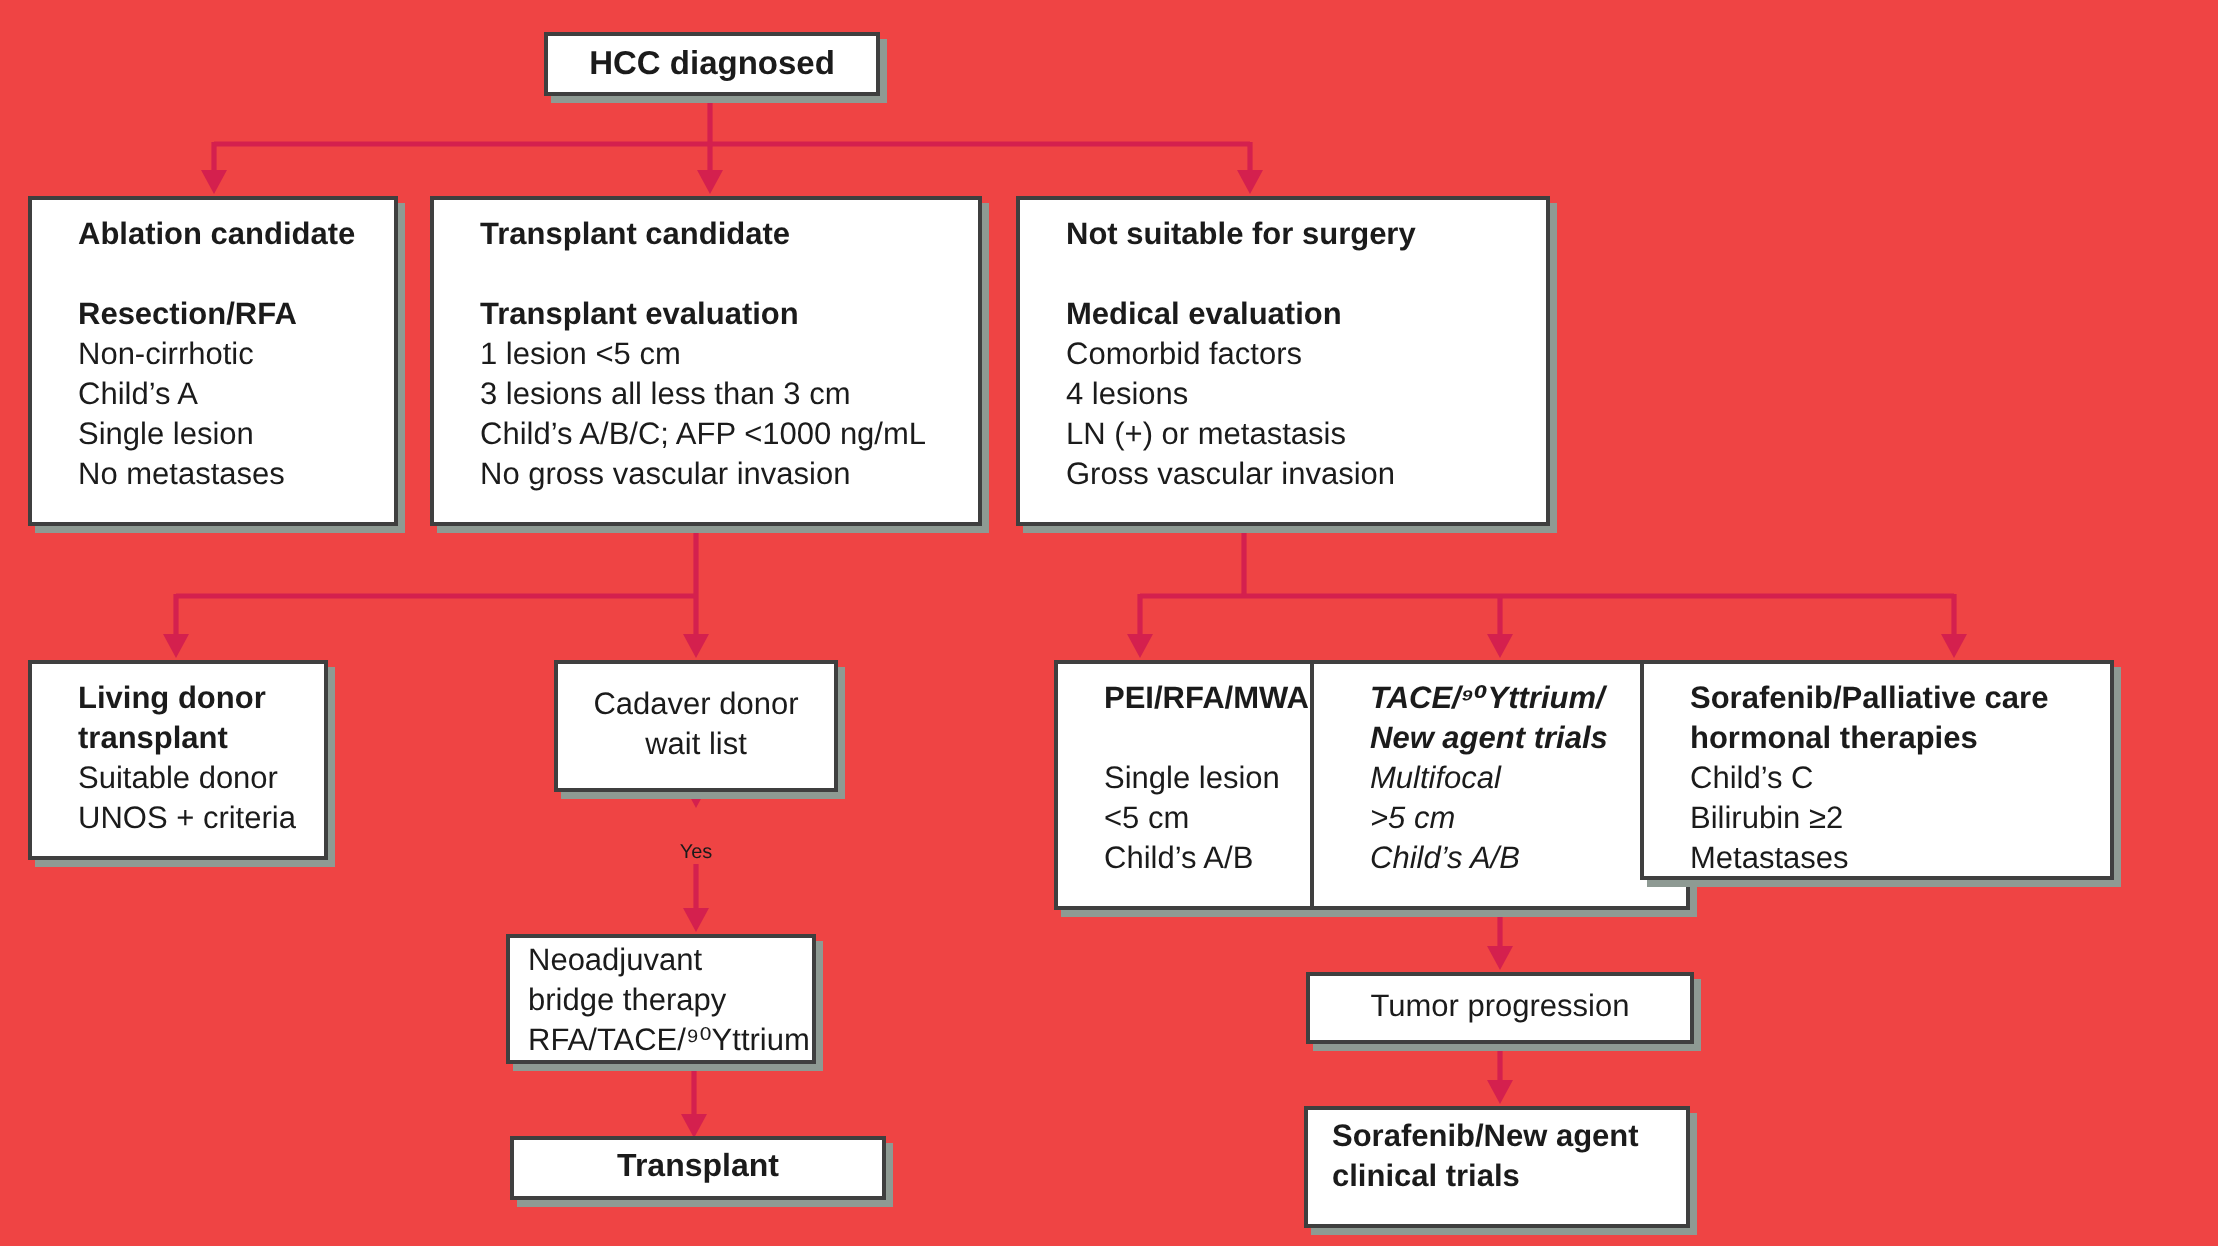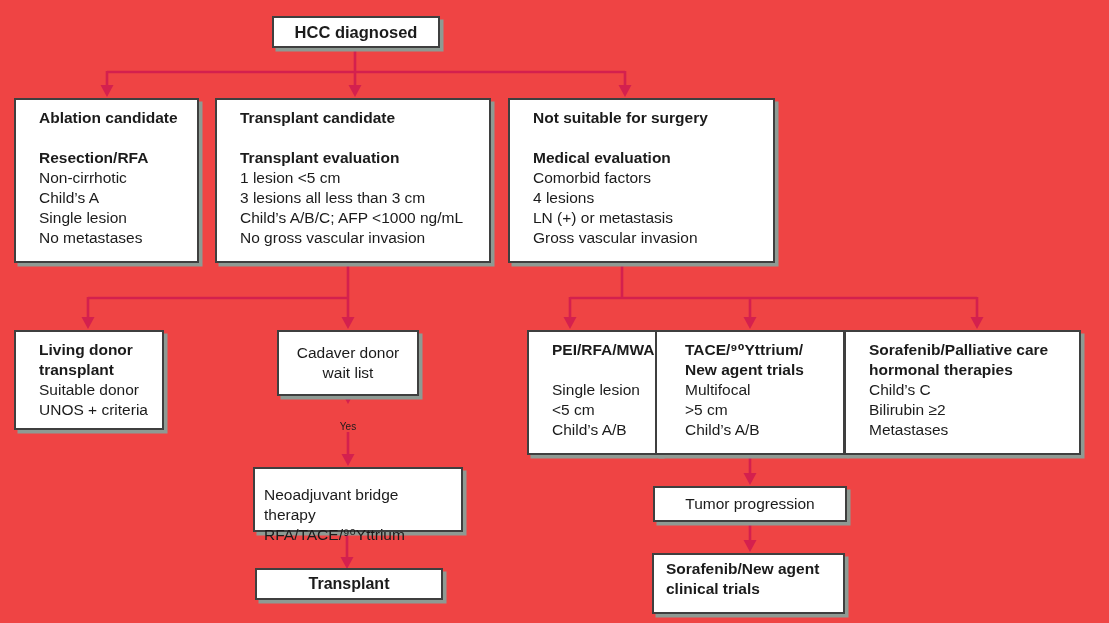--- a/index.html
+++ b/index.html
@@ -30,23 +30,23 @@
   .bold{font-weight:bold;}
   .center{display:flex;align-items:center;justify-content:center;text-align:center;padding:2px 6px;}
   
   #hcc{left:272px;top:16px;width:168px;height:32px;font-size:16.5px;}
   #ablation{left:14px;top:98px;width:185px;height:165px;}
   #transplant-candidate{left:215px;top:98px;width:276px;height:165px;}
   #not-suitable{left:508px;top:98px;width:267px;height:165px;}
   #living-donor{left:14px;top:330px;width:150px;height:100px;}
   #cadaver{left:277px;top:330px;width:142px;height:66px;font-size:15.5px;align-items:center;}
   #pei{left:503px;top:330px;width:134px;height:125px;margin-left:24px;}
-  #tace{left:655px;top:330px;width:190px;height:125px;padding-left:28px;}
-  #sorafenib-palliative{left:844px;top:330px;width:237px;height:125px;}
-  #neoadjuvant{left:253px;top:467px;width:210px;height:65px;padding:16px 9px;}
+  #tace{left:655px;top:330px;width:190px;height:125px;padding-left:28px;font-style:italic;}
+  #sorafenib-palliative{left:820px;top:330px;width:237px;height:110px;}
+  #neoadjuvant{left:253px;top:467px;width:155px;height:65px;padding:2px 9px;}
   #transplant-final{left:255px;top:568px;width:188px;height:32px;font-size:16px;}
   #tumor-progression{left:653px;top:486px;width:194px;height:36px;}
   #sorafenib-trials{left:652px;top:553px;width:193px;height:61px;padding:4px 12px;}
   #yes-label{
     position:absolute;left:326px;top:408px;width:44px;height:24px;
     display:flex;align-items:flex-end;justify-content:center;
     font-size:10px;
   }
 </style>
 </head>

